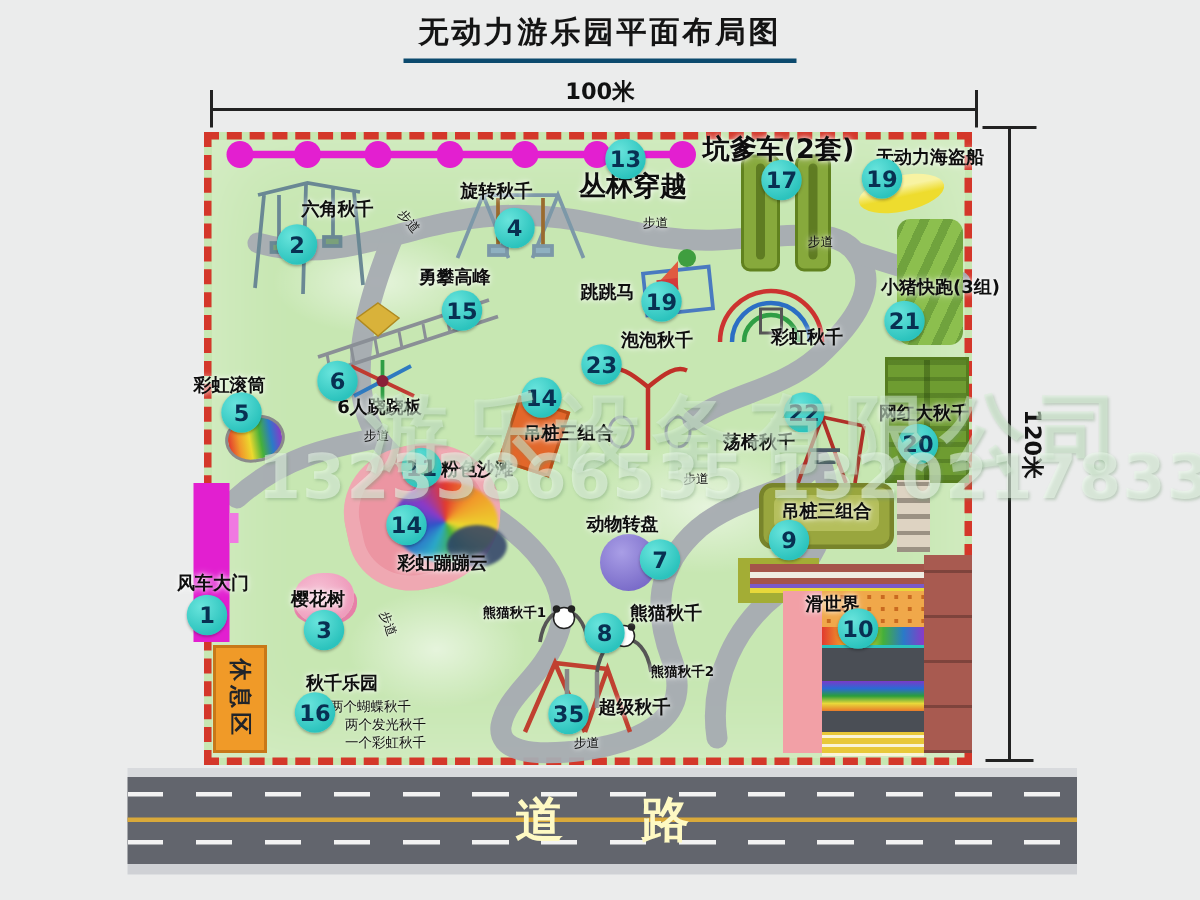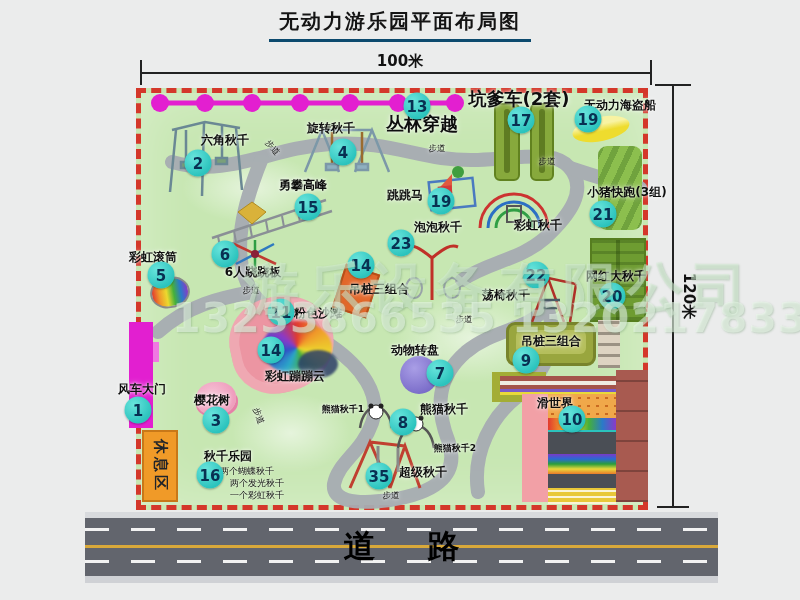--- a/index.html
+++ b/index.html
@@ -88,21 +88,21 @@
   .sw .b5{height:14px;background:#4a4e55;}
   .sw .b6{height:16px;background:#e8c839;background-image:repeating-linear-gradient(0deg,rgba(255,255,255,.8) 0 2px,rgba(0,0,0,0) 2px 6px);}
   
   .road{position:absolute;left:85px;top:518px;width:633px;height:58px;background:#62656d;z-index:3;}
   .curb-t{position:absolute;left:85px;top:512px;width:633px;height:6px;background:#d8dadd;z-index:3;}
   .curb-b{position:absolute;left:85px;top:576px;width:633px;height:7px;background:#cfd1d5;z-index:3;}
   .lane{position:absolute;left:0;width:100%;height:3px;
         background:repeating-linear-gradient(90deg,#f2f2f2 0 24px,rgba(0,0,0,0) 24px 46px);}
   .center-line{position:absolute;left:0;top:27px;width:100%;height:3px;background:#d9a93a;}
   .road-label{position:absolute;left:50%;top:50%;transform:translate(-50%,-50%);
-        font-size:32px;font-weight:bold;color:#000000;letter-spacing:52px;text-indent:52px;
+        font-size:32px;font-weight:bold;color:#fef9c3;letter-spacing:52px;text-indent:52px;
         white-space:nowrap;z-index:4;}
   
   .wm{position:absolute;z-index:40;pointer-events:none;white-space:nowrap;font-weight:bold;}
   .wm1{left:243px;top:252px;font-size:56px;letter-spacing:8px;color:rgba(215,240,215,.5);
        text-shadow:1px 1px 2px rgba(110,150,110,.35);}
   .wm2{left:172px;top:294px;font-size:41px;letter-spacing:1px;color:rgba(235,250,235,.55);
        text-shadow:1px 1px 2px rgba(110,150,110,.35);}
   svg.deco{position:absolute;left:0;top:0;z-index:6;}
 </style>
 </head>

